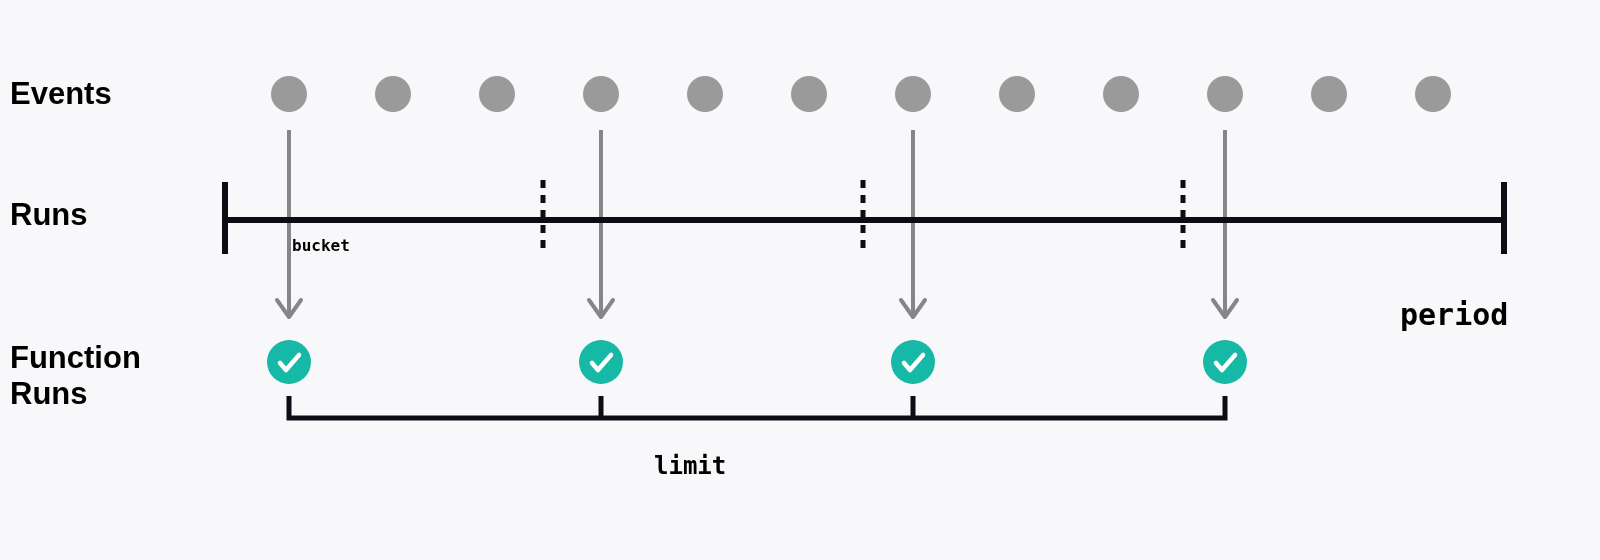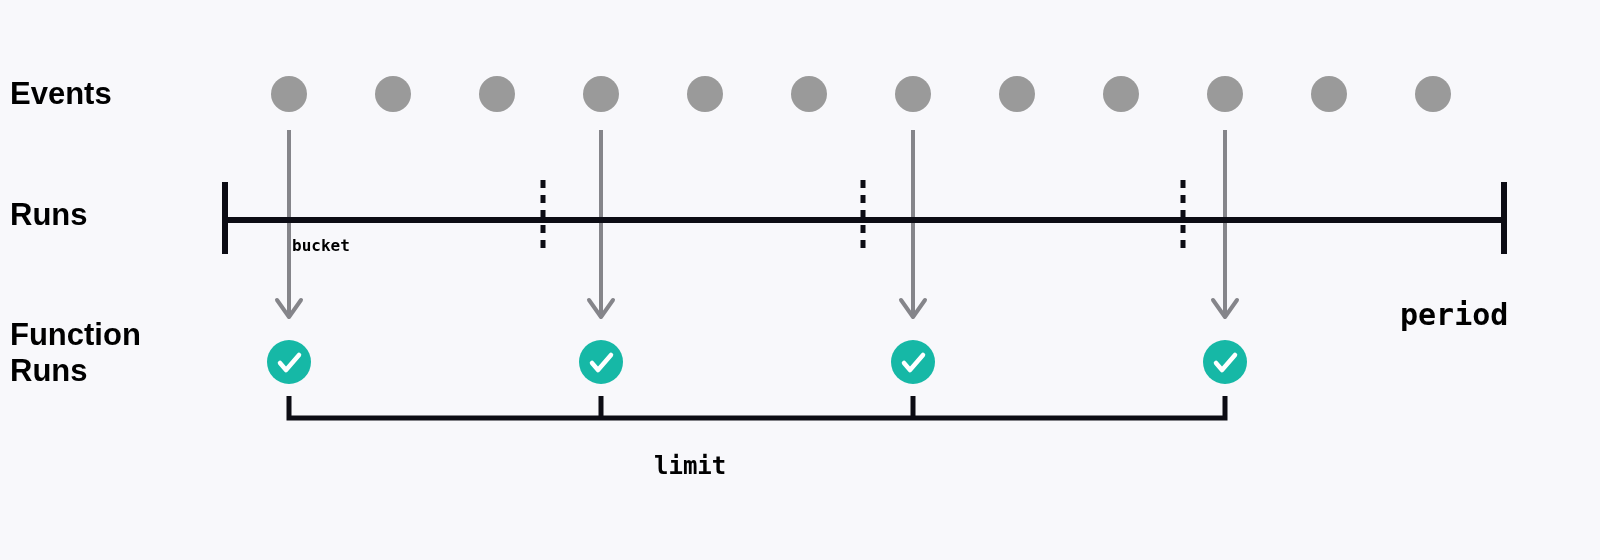--- a/index.html
+++ b/index.html
@@ -21,21 +21,21 @@
     font-weight:700;
     font-size:31px;
     line-height:36px;
   }
   .mono{
     font-family:"DejaVu Sans Mono", monospace;
     font-weight:700;
   }
   .events-label{left:10px;top:76px;width:210px;}
   .time-label{left:10px;top:197px;width:210px;}
-  .function-runs-label{left:10px;top:317px;width:210px;white-space:pre-line;}
+  .function-runs-label{left:10px;top:340px;width:210px;white-space:pre-line;}
   .bucket-label{left:292px;top:234px;width:200px;font-size:16px;line-height:24px;}
   .period-label{left:1400px;top:276px;width:200px;font-size:30px;line-height:32px;margin-top:23px;}
   .limit-label{left:654px;top:450px;width:200px;font-size:24px;line-height:32px;}
   svg#art{position:absolute;left:0;top:0;}
 </style>
 </head>
 <body>
 
 <div class="canvas">
 

